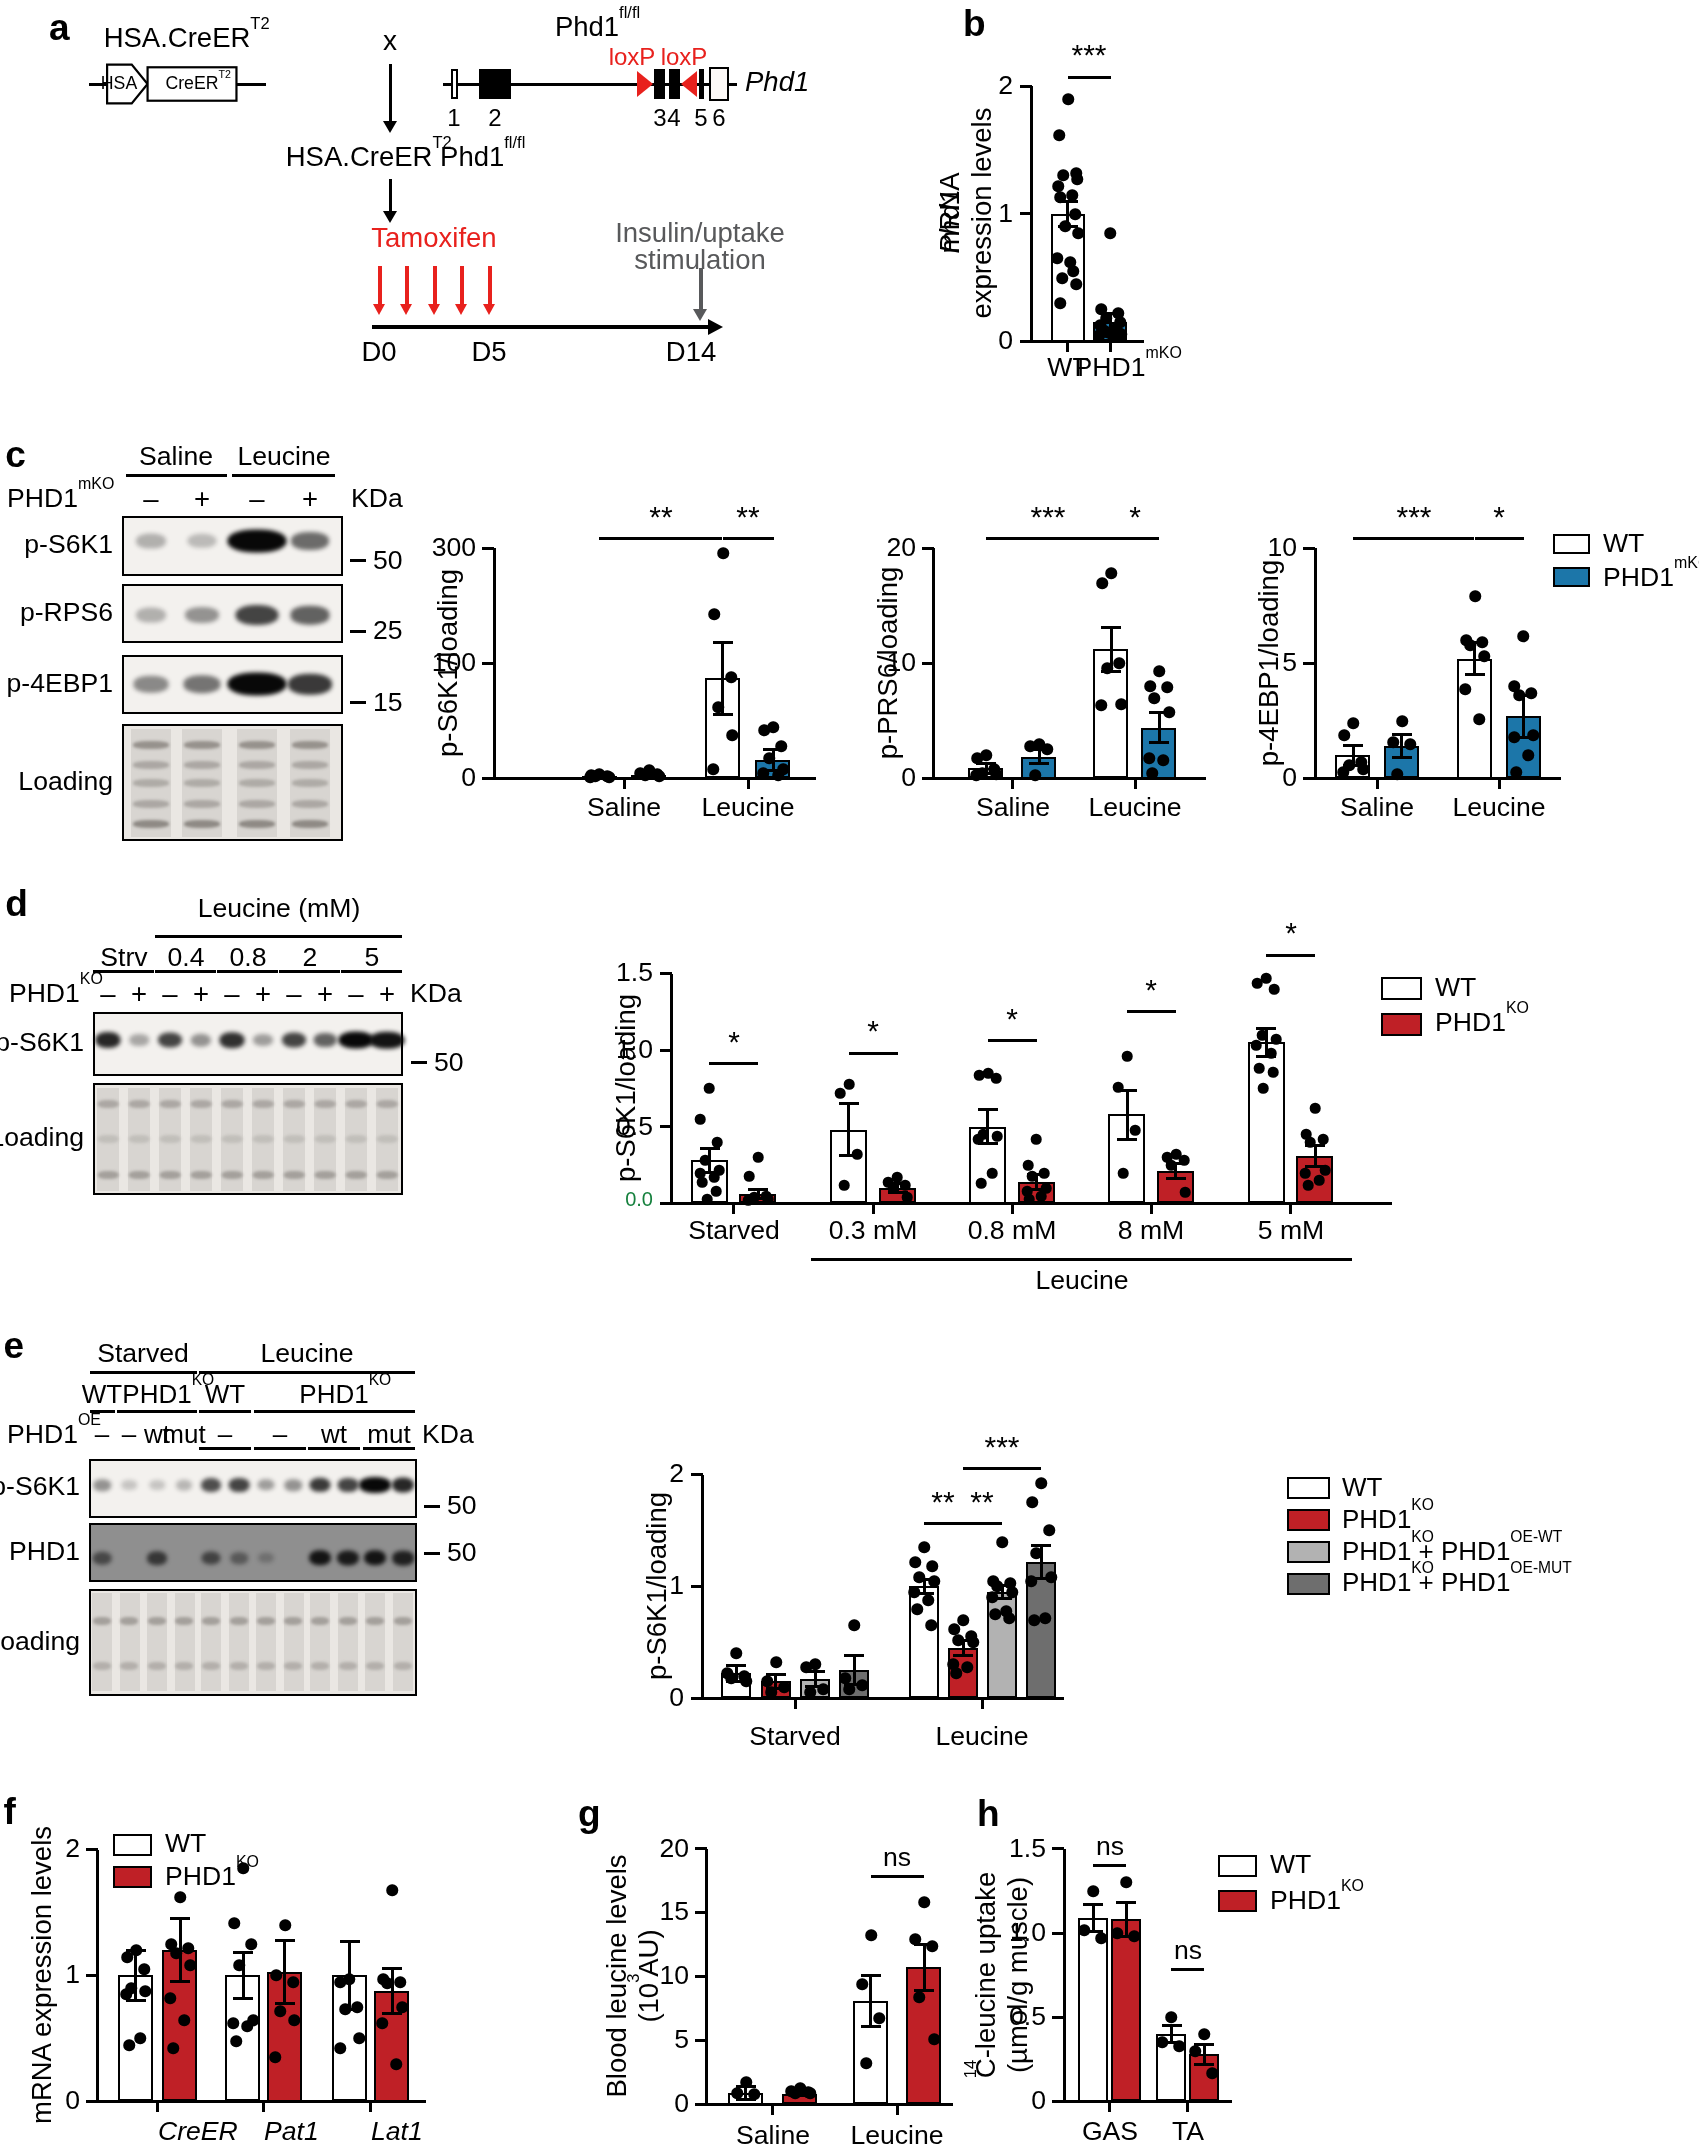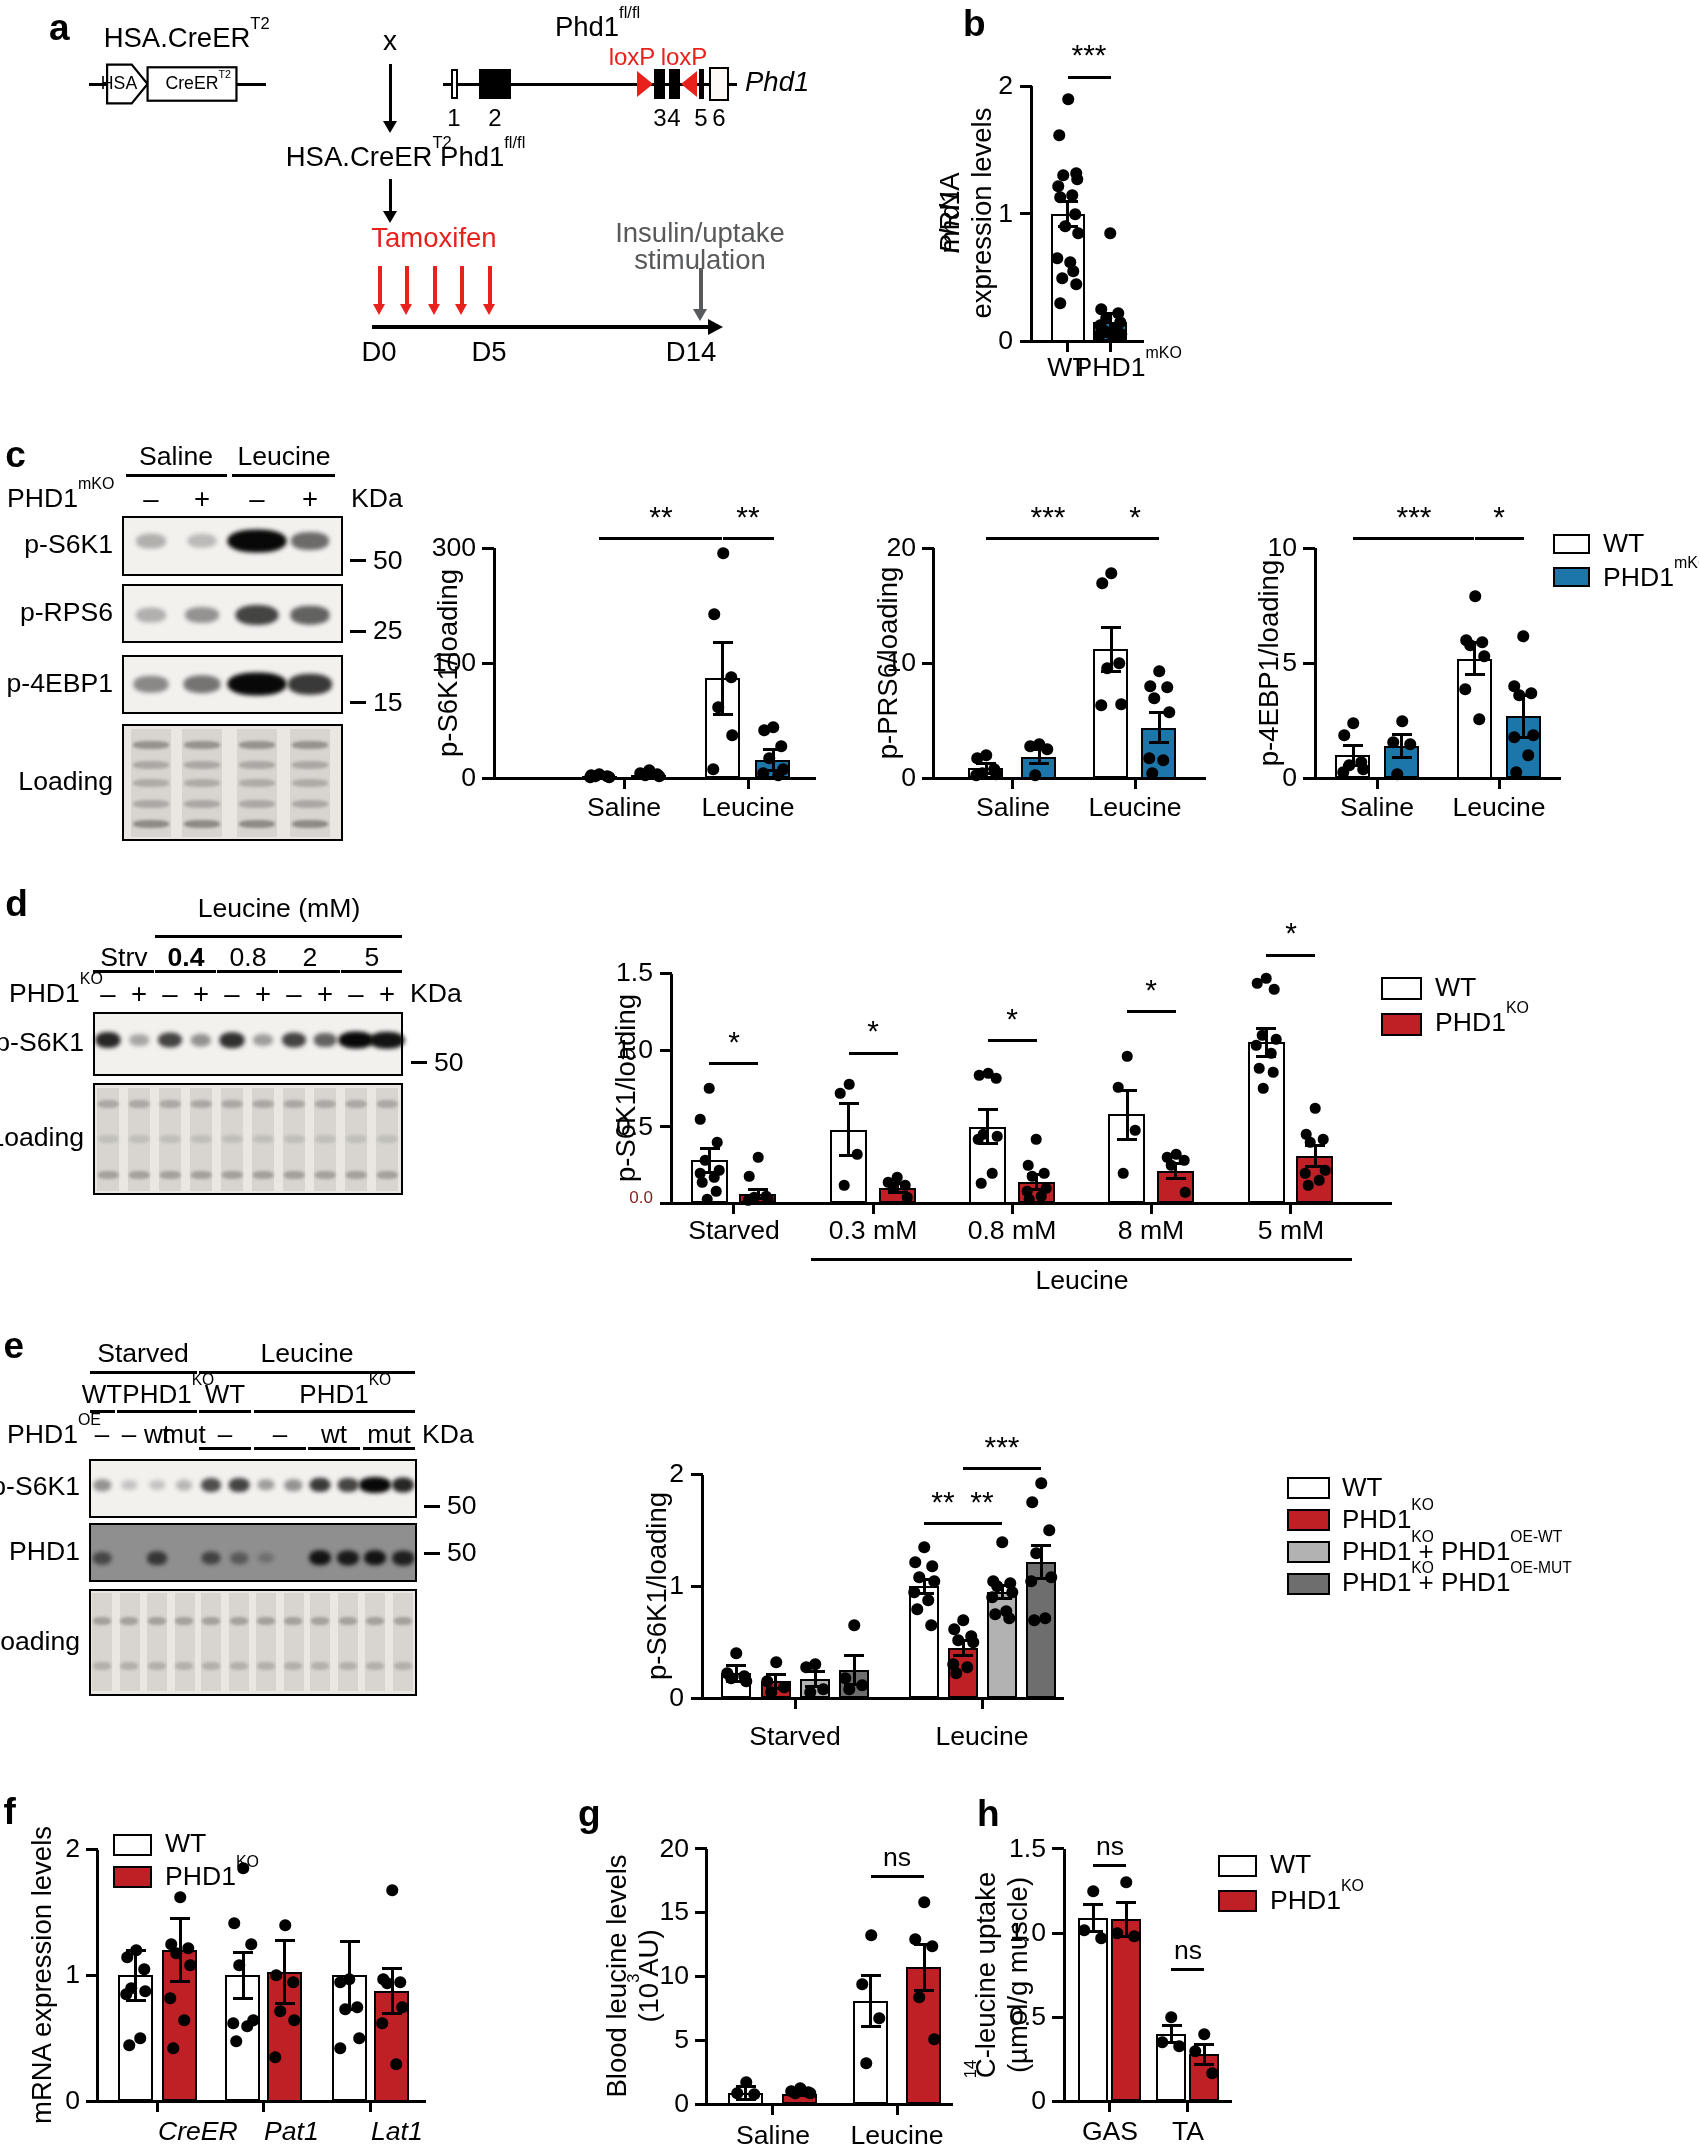--- a/index.html
+++ b/index.html
@@ -259,21 +259,21 @@
     <div style="left: 1269px; top: 663px; transform: translate(-50%, -50%) rotate(-90deg); text-align: center; white-space: nowrap; font-size: 27.5px;">
       <div style="position:static">p-4EBP1/loading</div>
     </div>
     <div style="left: 1553px; top: 534px; width: 37px; height: 20.4px; background: rgb(255, 255, 255); border: 2.2px solid rgb(0, 0, 0);"></div>
     <div class="txt" style="left: 1603px; top: 529px; font-size: 26.6px; color: rgb(0, 0, 0); font-weight: normal;">WT</div>
     <div style="left: 1553px; top: 567px; width: 37px; height: 20.4px; background: rgb(28, 118, 169); border: 2.2px solid rgb(0, 0, 0);"></div>
     <div class="txt" style="left: 1603px; top: 563px; font-size: 26.6px; color: rgb(0, 0, 0); font-weight: normal;">PHD1<span class="sup">mKO</span></div>
     <div style="left: 670px; top: 974px; width: 2.7px; height: 230px; background: rgb(0, 0, 0);"></div>
     <div style="left: 671px; top: 1202px; width: 721px; height: 2.7px; background: rgb(0, 0, 0);"></div>
     <div style="left: 660px; top: 1202px; width: 11.5px; height: 2.7px; background: rgb(0, 0, 0);"></div>
-    <div class="txt" style="left: 653px; top: 1188px; font-size: 17px; color: #7f1d1d; font-weight: normal; transform: translateX(-100%);">0.0</div>
+    <div class="txt" style="left: 653px; top: 1188px; font-size: 20px; color: #15803d; font-weight: normal; transform: translateX(-100%);">0.0</div>
     <div style="left: 660px; top: 1125px; width: 11.5px; height: 2.7px; background: rgb(0, 0, 0);"></div>
     <div class="txt" style="left: 653px; top: 1112px; font-size: 26.6px; color: rgb(0, 0, 0); font-weight: normal; transform: translateX(-100%);">0.5</div>
     <div style="left: 660px; top: 1049px; width: 11.5px; height: 2.7px; background: rgb(0, 0, 0);"></div>
     <div class="txt" style="left: 653px; top: 1035px; font-size: 26.6px; color: rgb(0, 0, 0); font-weight: normal; transform: translateX(-100%);">1.0</div>
     <div style="left: 660px; top: 972px; width: 11.5px; height: 2.7px; background: rgb(0, 0, 0);"></div>
     <div class="txt" style="left: 653px; top: 958px; font-size: 26.6px; color: rgb(0, 0, 0); font-weight: normal; transform: translateX(-100%);">1.5</div>
     <div style="left: 732px; top: 1203px; width: 2.7px; height: 10.6px; background: rgb(0, 0, 0);"></div>
     <div class="txt" style="left: 734px; top: 1216px; font-size: 26.6px; color: rgb(0, 0, 0); font-weight: normal; transform: translateX(-50%);">Starved</div>
     <div style="left: 691px; top: 1160px; width: 37px; height: 43px; background: rgb(255, 255, 255); border: 2.7px solid rgb(0, 0, 0);"></div>
     <div style="left: 708px; top: 1148px; width: 2.7px; height: 24.5px; background: rgb(0, 0, 0);"></div>
@@ -782,21 +782,21 @@
     <div style="left: 290px; top: 729px; width: 40px; height: 108px; background: rgba(140, 133, 126, 0.18);"></div>
     <div class="lbd" style="left: 310px; top: 745px; width: 36px; height: 8px; background: rgba(70, 64, 58, 0.45);"></div>
     <div class="lbd" style="left: 310px; top: 765px; width: 36px; height: 8px; background: rgba(70, 64, 58, 0.3);"></div>
     <div class="lbd" style="left: 310px; top: 783px; width: 36px; height: 8px; background: rgba(70, 64, 58, 0.28);"></div>
     <div class="lbd" style="left: 310px; top: 804px; width: 36px; height: 8px; background: rgba(70, 64, 58, 0.3);"></div>
     <div class="lbd" style="left: 310px; top: 824px; width: 36px; height: 8px; background: rgba(70, 64, 58, 0.5);"></div>
     <div class="txt" style="left: 279px; top: 894px; font-size: 26.6px; color: rgb(0, 0, 0); font-weight: normal; transform: translateX(-50%);">Leucine (mM)</div>
     <div style="left: 155px; top: 935px; width: 247px; height: 2.7px; background: rgb(0, 0, 0);"></div>
     <div class="txt" style="left: 124px; top: 943px; font-size: 26.6px; color: rgb(0, 0, 0); font-weight: normal; transform: translateX(-50%);">Strv</div>
     <div style="left: 93px; top: 970px; width: 61px; height: 2.7px; background: rgb(0, 0, 0);"></div>
-    <div class="txt" style="left: 186px; top: 943px; font-size: 26.6px; color: rgb(0, 0, 0); font-weight: bold; transform: translateX(-50%);">0.4</div>
+    <div class="txt" style="left: 186px; top: 943px; font-size: 26.6px; color: rgb(0, 0, 0); font-weight: normal; transform: translateX(-50%);">0.4</div>
     <div style="left: 155px; top: 970px; width: 61px; height: 2.7px; background: rgb(0, 0, 0);"></div>
     <div class="txt" style="left: 248px; top: 943px; font-size: 26.6px; color: rgb(0, 0, 0); font-weight: normal; transform: translateX(-50%);">0.8</div>
     <div style="left: 217px; top: 970px; width: 61px; height: 2.7px; background: rgb(0, 0, 0);"></div>
     <div class="txt" style="left: 310px; top: 943px; font-size: 26.6px; color: rgb(0, 0, 0); font-weight: normal; transform: translateX(-50%);">2</div>
     <div style="left: 279px; top: 970px; width: 61px; height: 2.7px; background: rgb(0, 0, 0);"></div>
     <div class="txt" style="left: 372px; top: 943px; font-size: 26.6px; color: rgb(0, 0, 0); font-weight: normal; transform: translateX(-50%);">5</div>
     <div style="left: 341px; top: 970px; width: 61px; height: 2.7px; background: rgb(0, 0, 0);"></div>
     <div class="txt" style="left: 8.9px; top: 979px; font-size: 26.6px; color: rgb(0, 0, 0); font-weight: normal;">PHD1<span class="sup">KO</span></div>
     <div class="txt" style="left: 108px; top: 979px; font-size: 27.5px; color: rgb(0, 0, 0); font-weight: normal; transform: translateX(-50%);">–</div>
     <div class="txt" style="left: 139px; top: 979px; font-size: 27.5px; color: rgb(0, 0, 0); font-weight: normal; transform: translateX(-50%);">+</div>

